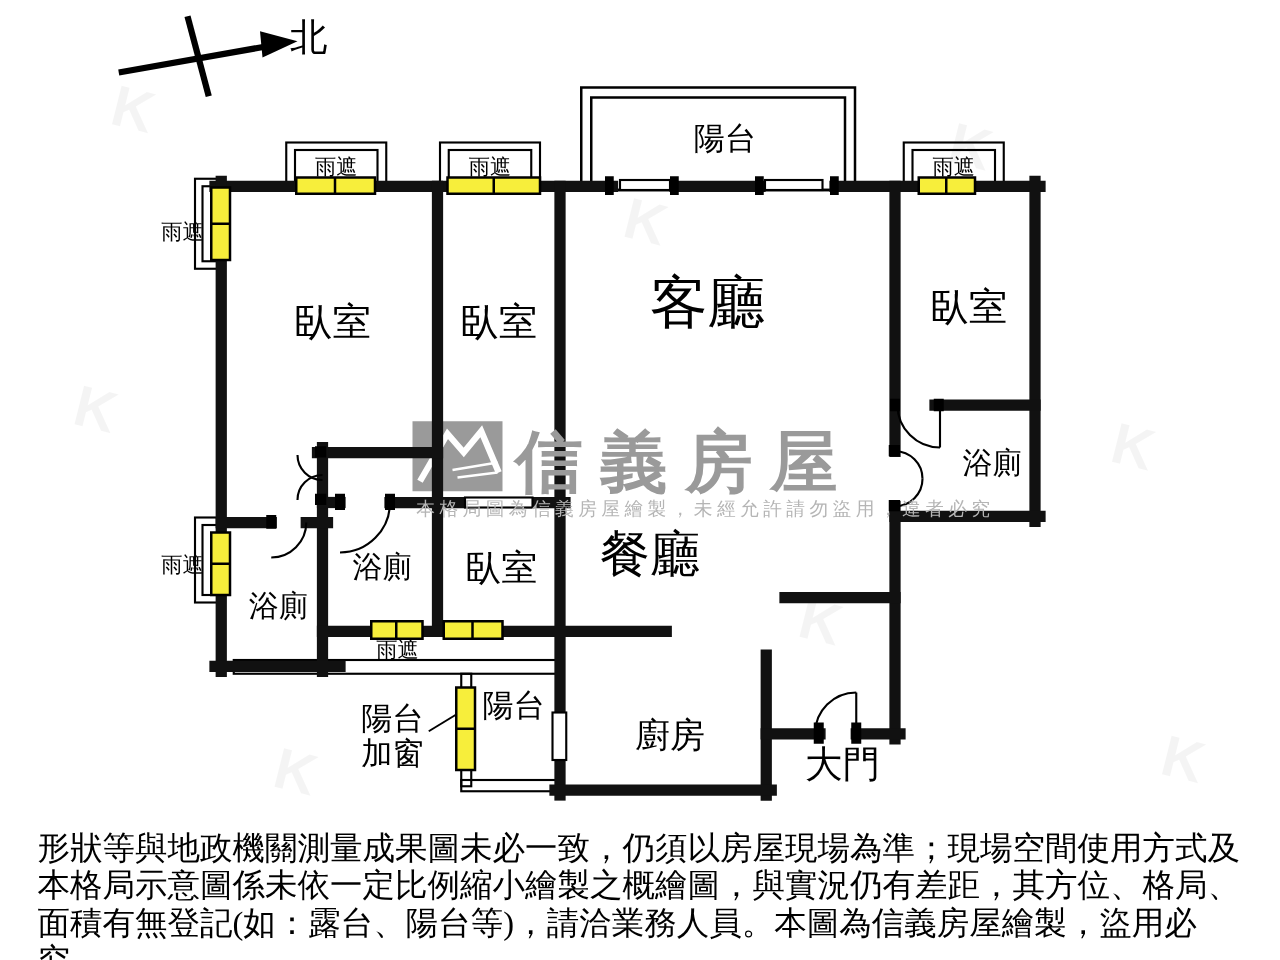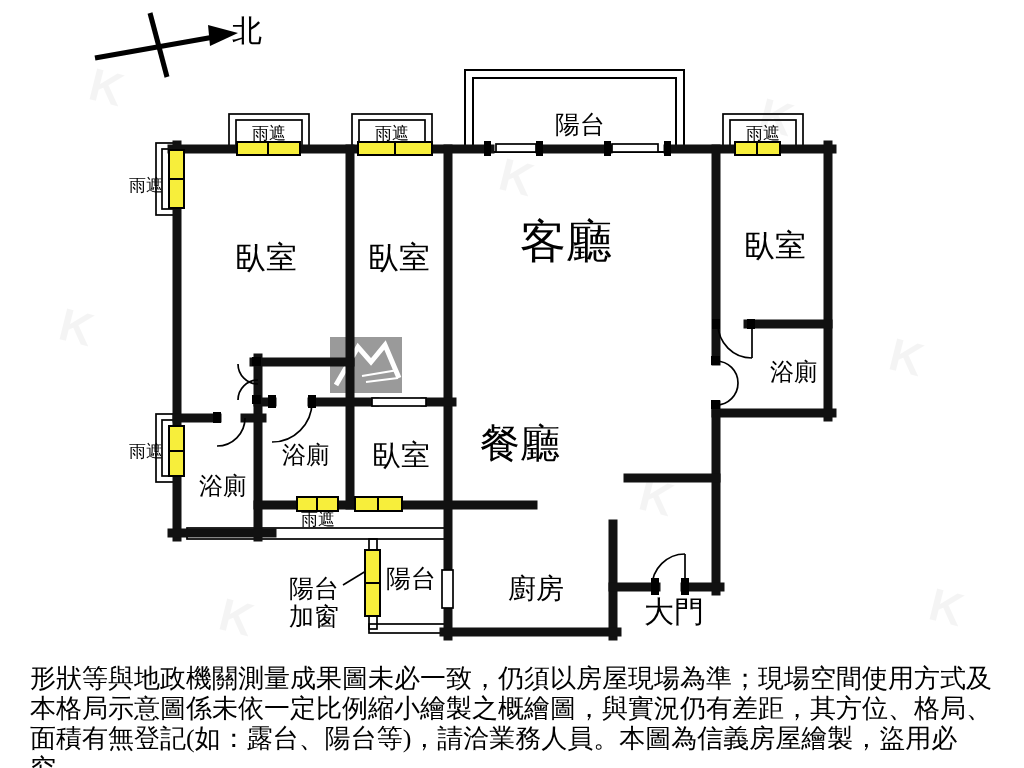--- a/index.html
+++ b/index.html
@@ -1,21 +1,21 @@
 <!DOCTYPE html>
 <html><head>
 <meta charset="utf-8">
 <style>
   html,body{margin:0;padding:0;background:#ffffff;}
   #stage{position:relative;width:1024px;height:768px;background:#ffffff;overflow:hidden;
          font-family:"Liberation Serif","DejaVu Serif",serif;}
   svg{position:absolute;left:0;top:0;}
   .lbl{position:absolute;transform:translate(-50%,-50%);color:#000;white-space:pre-line;
        text-align:center;line-height:1.12;font-family:"Liberation Serif","DejaVu Serif",serif;}
-  .sz21{font-size:17px;} .sz24{font-size:24px;} .sz25{font-size:25px;margin-top:13px;}
+  .sz21{font-size:17px;} .sz24{font-size:24px;} .sz25{font-size:25px;}
   .sz28{font-size:28px;} .sz29{font-size:29px;} .sz30{font-size:30px;}
   .sz31{font-size:31px;} .sz32{font-size:40px;} .sz35{font-size:46px;}
   .wm-brand{position:absolute;left:412px;top:334px;font-size:54px;font-weight:bold;
             color:#9a9a9a;letter-spacing:14px;transform:none;}
   .wm-slogan{position:absolute;left:333px;top:398px;font-size:15px;color:#b5b5b5;
              letter-spacing:3.5px;}
   .wm-logo{position:absolute;left:330px;top:337px;width:72px;height:56px;background:#9a9a9a;}
   .disclaimer{position:absolute;left:30px;top:664px;width:968px;font-size:26px;
               line-height:30px;color:#000;}
   .ghost{position:absolute;font-size:46px;color:rgba(0,0,0,0.045);transform:rotate(14deg);
@@ -175,20 +175,22 @@
   <div class="lbl sz32" style="left:520px;top:444px;">餐廳</div>
   <div class="lbl sz24" style="left:223px;top:486px;">浴廁</div>
   <div class="lbl sz24" style="left:306px;top:455px;">浴廁</div>
   <div class="lbl sz29" style="left:401px;top:455px;">臥室</div>
   <div class="lbl sz25" style="left:314px;top:590px;">陽台
 加窗</div>
   <div class="lbl sz25" style="left:411px;top:566px;">陽台</div>
   <div class="lbl sz28" style="left:536px;top:589px;">廚房</div>
   <div class="lbl sz30" style="left:674px;top:612px;text-align:right;">大門</div>
 
+  <div class="wm-brand">信義房屋</div>
+  <div class="wm-slogan">本格局圖為信義房屋繪製，未經允許請勿盜用，違者必究</div>
 
   <div class="disclaimer">
     <div>形狀等與地政機關測量成果圖未必一致，仍須以房屋現場為準；現場空間使用方式及</div>
     <div>本格局示意圖係未依一定比例縮小繪製之概繪圖，與實況仍有差距，其方位、格局、</div>
     <div>面積有無登記(如：露台、陽台等)，請洽業務人員。本圖為信義房屋繪製，盜用必究。</div>
   </div>
 
 </div>
 
 </body></html>

